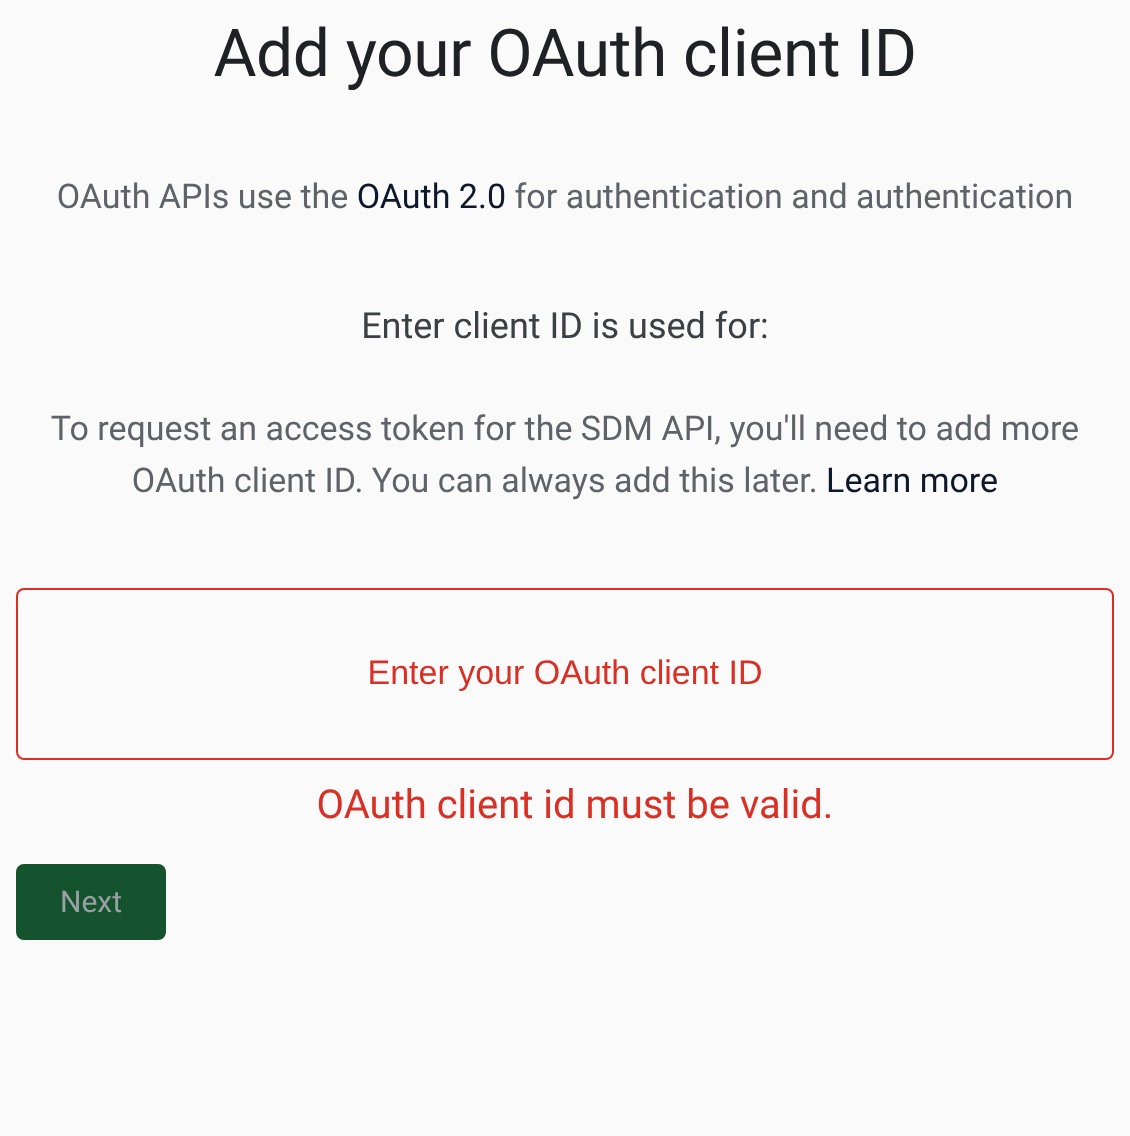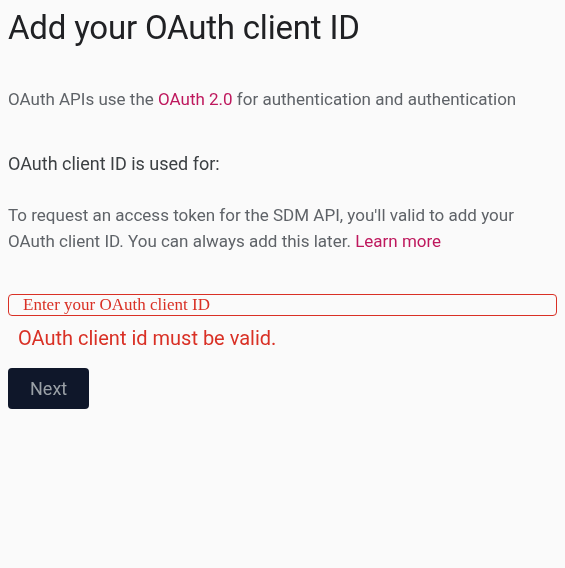--- a/index.html
+++ b/index.html
@@ -1,18 +1,19 @@
 <!DOCTYPE html>
 <html><head>
   <meta charset="utf-8">
   <style>
     * {
       margin: 0;
       padding: 0;
       box-sizing: border-box;
+      text-align: center;
     }
     body {
       font-family: 'Roboto', 'Helvetica Neue', Arial, sans-serif;
       background: #fafafa;
       width: 565px;
       height: 568px;
       padding: 8px 8px 0 8px;
       color: #202124;
     }
     .page-title {
@@ -22,71 +23,71 @@
       margin-bottom: 40px;
       letter-spacing: -0.2px;
     }
     .intro-text {
       font-size: 17px;
       color: #5f6368;
       line-height: 1.5;
       margin-bottom: 40px;
     }
     .link {
-      color: #be185d;
+      color: #0f172a;
       text-decoration: none;
       cursor: pointer;
       margin-top: 12px;
     }
     .subheading {
       font-size: 18px;
       color: #3c4043;
       margin-bottom: 28px;
       font-weight: 400;
     }
     .description-text {
       font-size: 17px;
       color: #5f6368;
       line-height: 1.55;
       margin-bottom: 40px;
     }
     .input-field {
       width: 100%;
       border: 1.5px solid #d93025;
       border-radius: 4px;
-      padding: 0 14px;
+      padding: 32px 14px;
       font-size: 17px;
       color: #3c4043;
       background: #fafafa;
       outline: none;
-      font-family: Liberation Serif, serif;
+      font-family: Liberation Sans, sans-serif;
     }
     .input-field::placeholder {
       color: #d93025;
       opacity: 1;
     }
     .error-text {
       color: #d93025;
       font-size: 20px;
       margin-top: 10px;
       margin-left: 10px;
       margin-bottom: 18px;
     }
     .button-row {
       display: flex;
       justify-content: space-between;
       align-items: center;
     }
     .next-button {
-      background: #0f172a;
+      background: #14532d;
       color: #9aa0a6;
       border: none;
       border-radius: 4px;
       padding: 10px 22px;
-      font-size: 18px;
+      font-size: 15px;
       font-family: inherit;
       cursor: not-allowed;
     }
     .skip-button {
       background: transparent;
       color: #1a73e8;
       border: none;
       font-size: 16px;
       font-weight: 500;
       font-family: inherit;
@@ -98,24 +99,24 @@
 <body>
 
 
 
 <h1 class="page-title">Add your OAuth client ID</h1>
 
 <p class="intro-text">
   <span>OAuth APIs use the </span><a class="link">OAuth 2.0</a><span> for authentication and authentication</span>
 </p>
 
-<h2 class="subheading">OAuth client ID is used for:</h2>
+<h2 class="subheading">Enter client ID is used for:</h2>
 
 <p class="description-text">
-  <span>To request an access token for the SDM API, you'll valid to add your OAuth client ID. You can always add this later. </span><a class="link">Learn more</a>
+  <span>To request an access token for the SDM API, you'll need to add more OAuth client ID. You can always add this later. </span><a class="link">Learn more</a>
 </p>
 
 <input type="text" class="input-field" placeholder="Enter your OAuth client ID" style="">
 
 <div class="error-text">OAuth client id must be valid.</div>
 
 <div class="button-row">
   <button class="next-button" disabled="">Next</button>
 </div>
 

